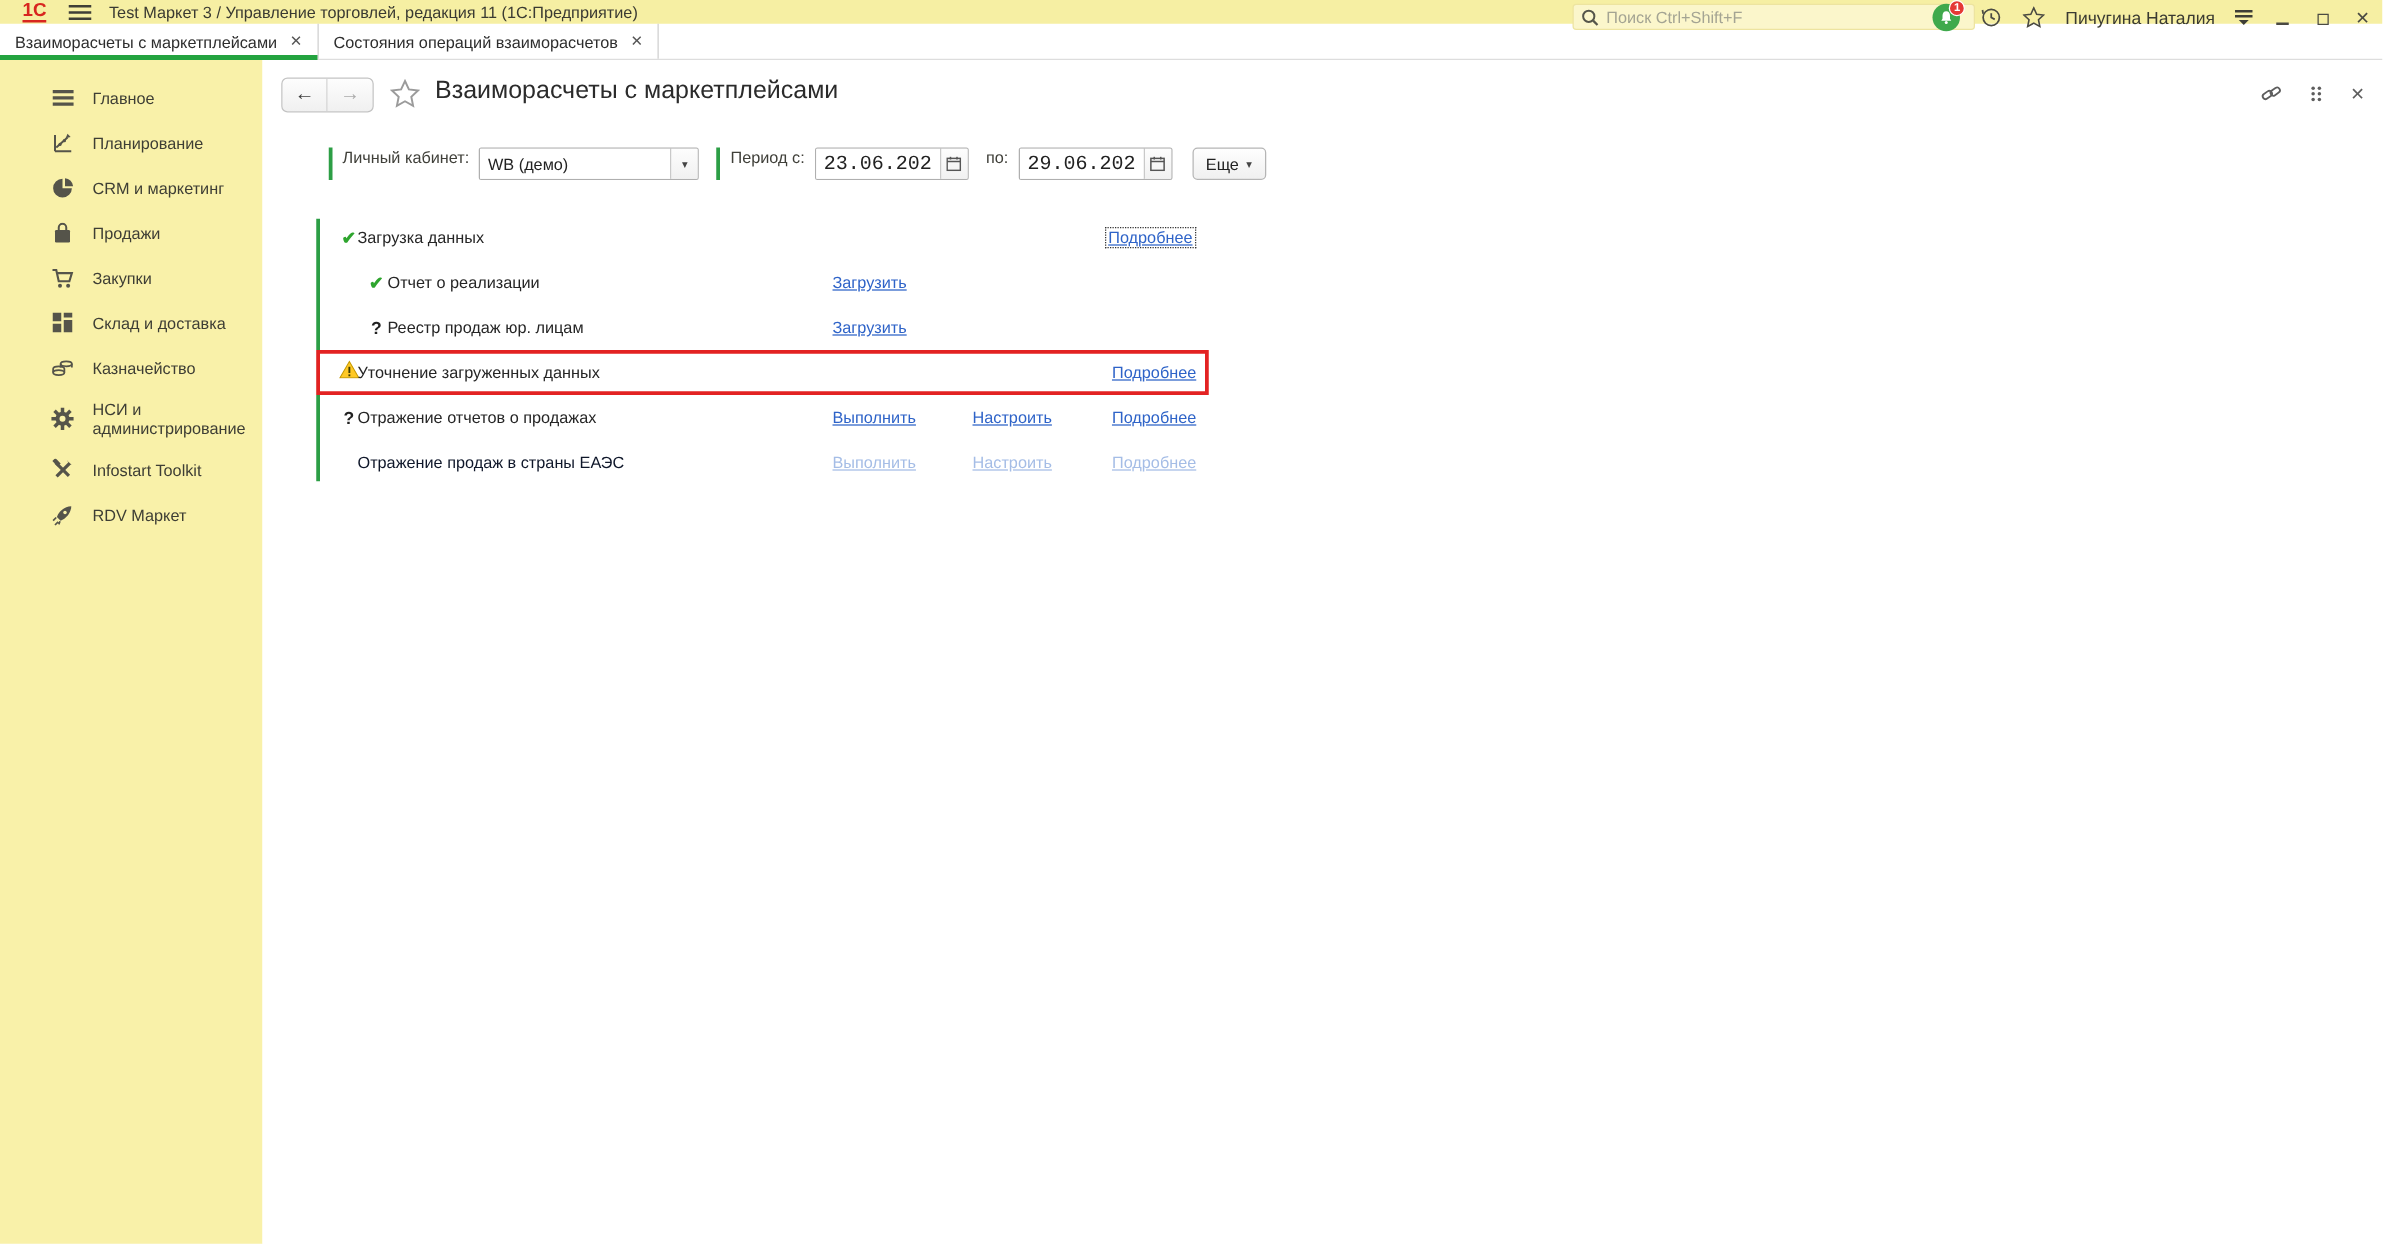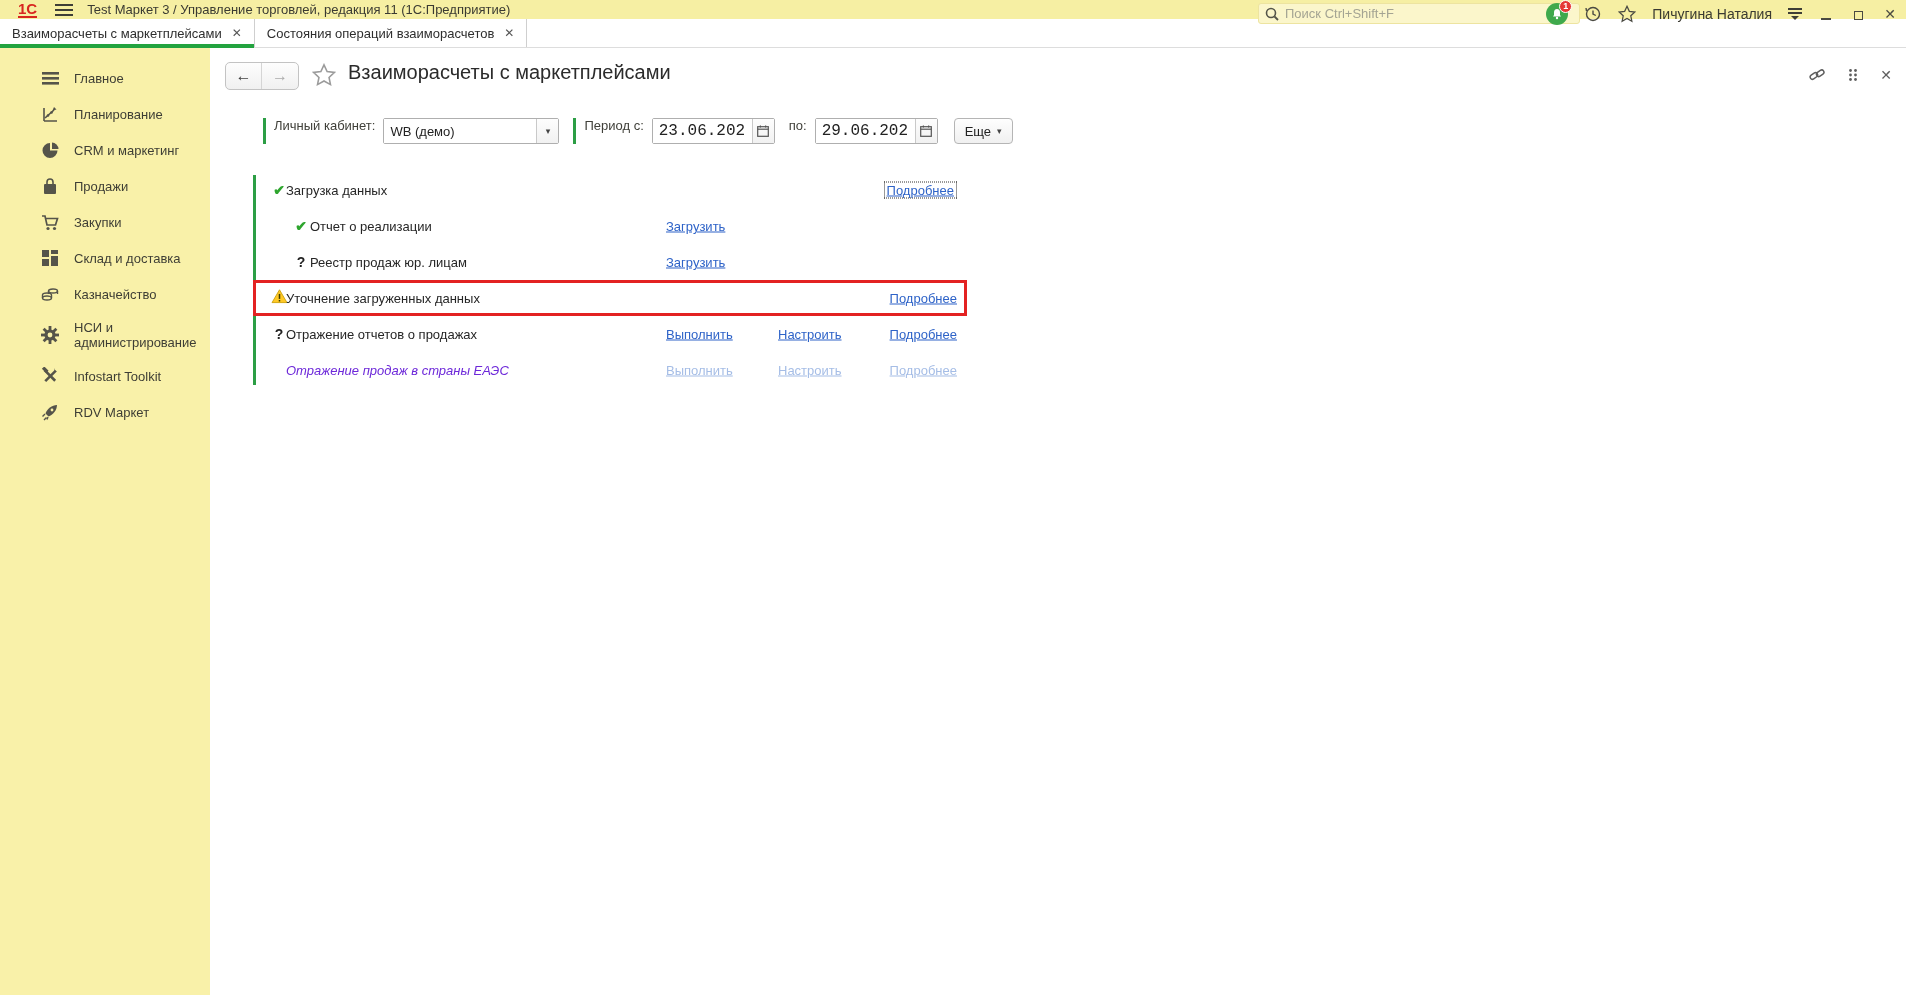--- a/index.html
+++ b/index.html
@@ -121,21 +121,21 @@
     font-size:13px; color:#2E63C8; text-decoration:underline; cursor:pointer;
     white-space:nowrap; }
   .op-link.c1 { left:413px; }
   .op-link.c2 { left:525px; }
   .op-link.c3 { right:10px; }
   .op-link.focused { border:1px dotted #333; padding:0 2px; }
   .op-row.warning { border:3px solid #E32222; background:#fff; z-index:2; }
   .op-row.warning .op-status { left:14px; }
   .op-row.warning .op-label { left:30px;text-align:right; }
   .op-row.warning .op-link.c3 { right:7px; }
-  .op-row.disabled .op-label { color:#6d28d9;font-style:italic; }
+  .op-row.disabled .op-label { color:#0f172a; }
   .op-row.disabled .op-link { color:#A5BDE6; cursor:default; }
   .glyph-check { color:#2EA52E; font-size:14px; font-weight:bold; }
   .glyph-q { color:#222; font-size:14px; font-weight:bold; }
 </style>
 </head>
 <body>
 
 <div class="titlebar">
   <div class="logo-1c">1С</div>
   <div class="hamburger">

